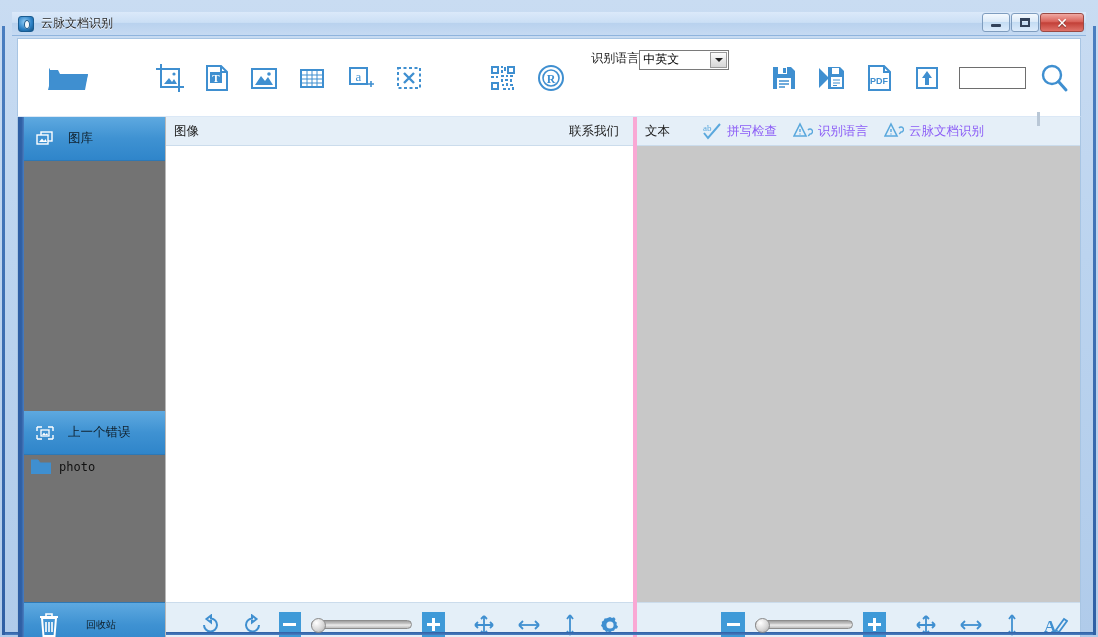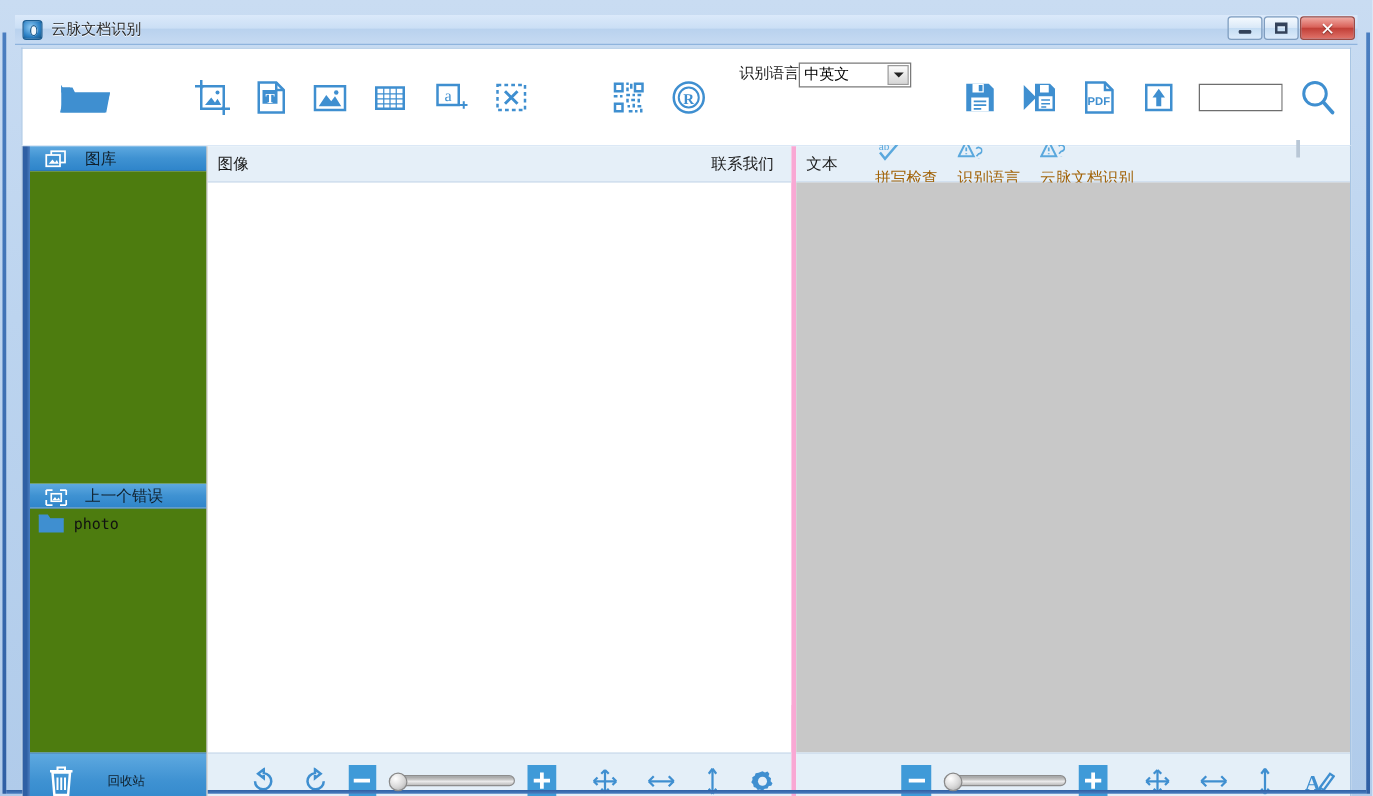--- a/index.html
+++ b/index.html
@@ -157,32 +157,32 @@
     border-right: 1px solid #b9b9b9;
     position: relative;
   }
   .sidebar::before {
     content: "";
     position: absolute; left: 0; top: 0; bottom: 0;
     width: 6px;
     background: linear-gradient(to right, #2f5fa4 0%, #2f5fa4 55%, #4a7ec0 100%);
   }
   .sb-header {
-    height: 20px;
+    height: 44px;
     background: linear-gradient(to bottom, #5ea9e0 0%, #3f92d2 50%, #2f85ca 100%);
-    display: flex; align-items: flex-end;
+    display: flex; align-items: center;
     padding-left: 12px;
     color: #0a2a45; font-size: 12.5px;
     border-bottom: 1px solid #2d78b5;
     margin-left: 6px;
   }
   .sb-header .lbl { margin-left: 14px; color: #10202c; }
   .sb-pane {
     flex: 1;
-    background: #4d7c0f;
+    background: #737373;
     margin-left: 6px;
     overflow: hidden;
   }
   .sb-pane.gallery { height: 250px; flex: 0 0 250px; }
   .sb-pane.scan { flex: 1 1 auto; }
   .sb-row {
     display: flex; align-items: center;
     height: 24px;
     padding-left: 6px;
     font-family: "DejaVu Sans Mono", "Liberation Mono", monospace;
@@ -213,23 +213,23 @@
     background: #e5eff8;
     border-bottom: 1px solid #cbdcec;
     display: flex; align-items: center;
     padding: 0 8px;
     font-size: 12.5px; color: #1a1a1a;
   }
   .panel-head .ph-title { margin-right: 14px; }
   .spacer { flex: 1 1 auto; }
   .link-right { font-size: 12.5px; color: #1a1a1a; margin-right: 6px; }
   .head-action {
-    display: flex; 
+    display: flex; align-items: center;
     gap: 5px; margin-right: 16px;
-    font-size: 12.5px; color: #a16207; flex-direction: column;
+    font-size: 12.5px; color: #8b5cf6;
   }
 
   .panel-body { flex: 1 1 auto; min-height: 0; }
   .panel-body.white { background: #ffffff; }
   .panel-body.gray  { background: #c8c8c8; }
 
   .panel-foot {
     height: 44px; flex: 0 0 44px;
     background: #e4eff8;
     border-top: 1px solid #cbdcec;

